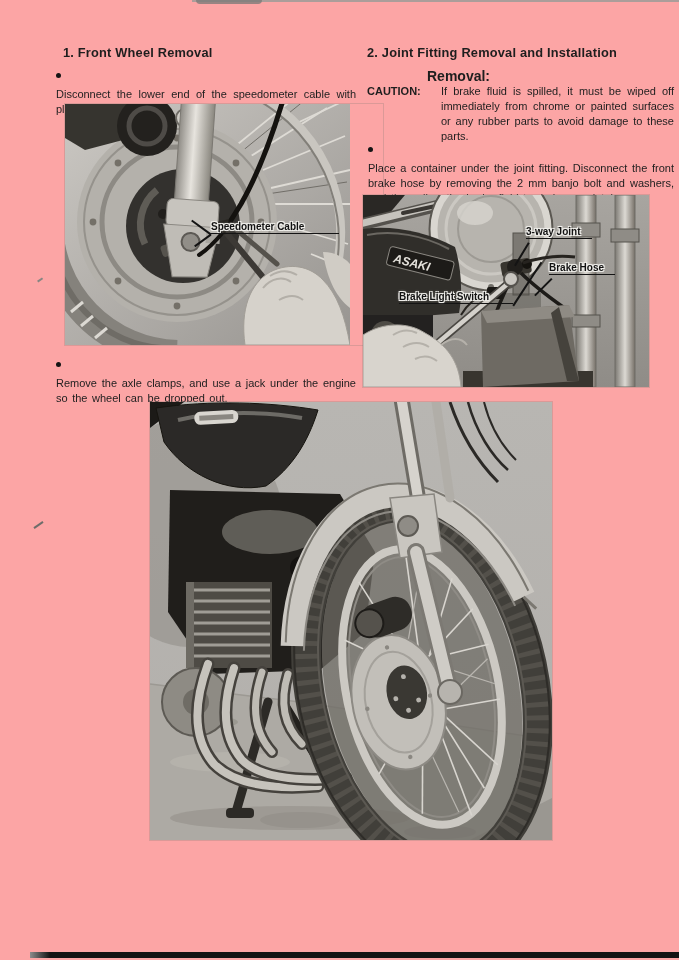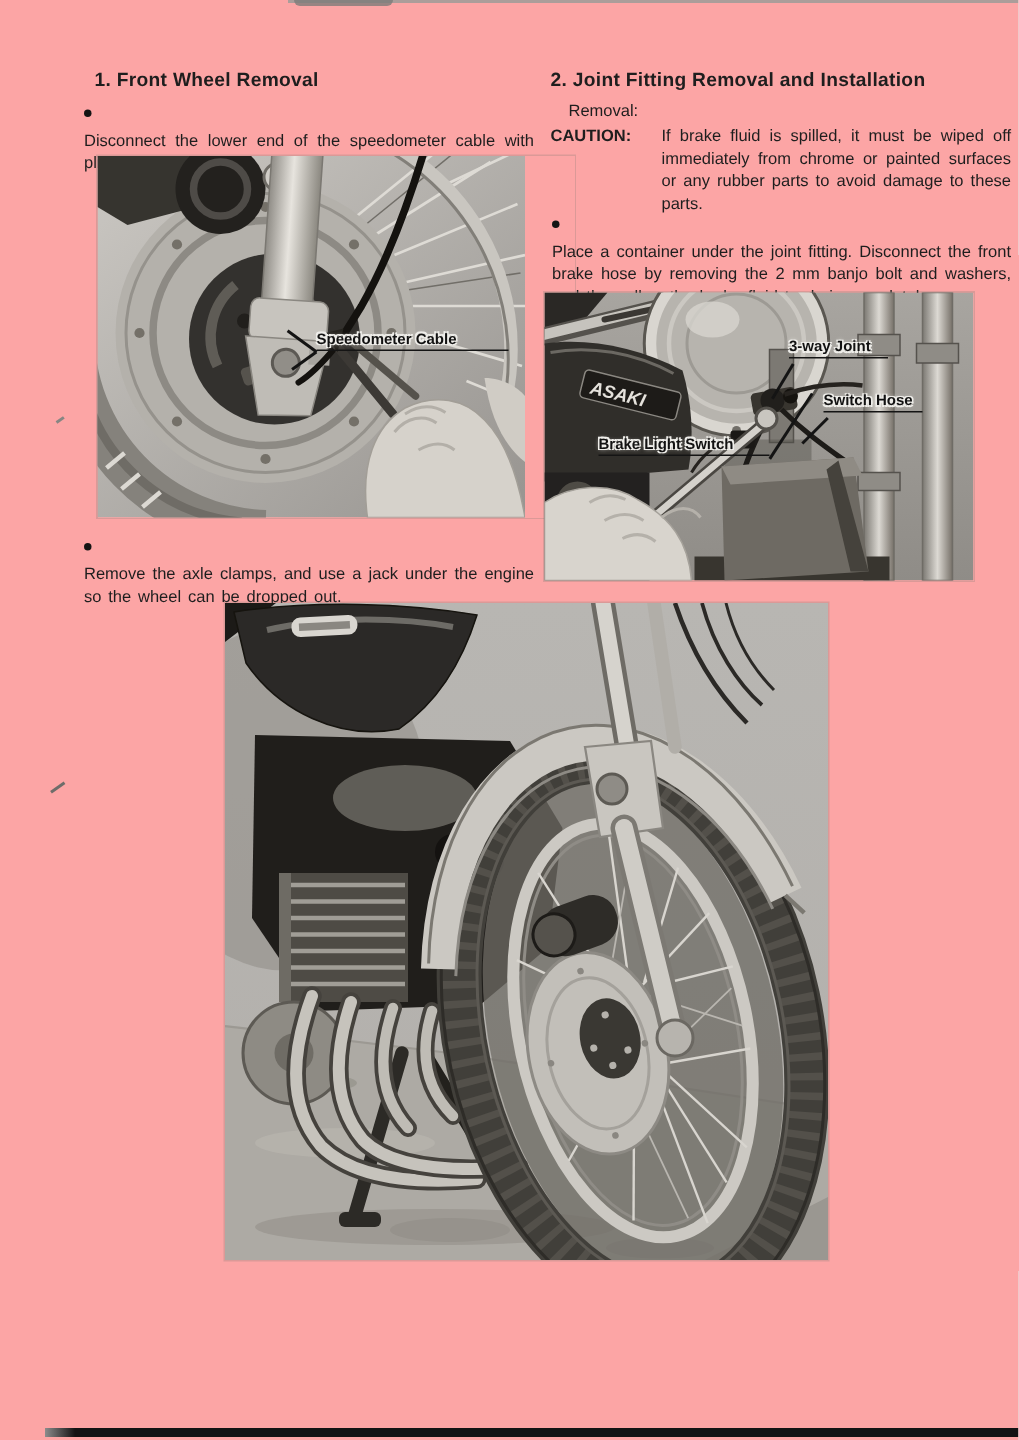--- a/index.html
+++ b/index.html
@@ -4,21 +4,21 @@
 <style>
   html,body{margin:0;padding:0;background:#e7e6e3;}
   .page{
     position:relative;width:679px;height:960px;margin:0 auto;
     background:#fca5a5;overflow:hidden;
     font-family:"Liberation Sans", sans-serif;color:#1e1e1e;
   }
   .heading{position:absolute;font-size:12.8px;font-weight:bold;letter-spacing:.2px;white-space:nowrap;}
   .bullet-item{position:absolute;display:flex;gap:9px;font-size:11px;line-height:15px;text-align:justify;word-spacing:1.5px;flex-direction:column;}
   .bullet-dot{flex:none;width:5px;height:5px;border-radius:50%;background:#141414;margin-top:5px;}
-  .sub-label{position:absolute;font-size:11px;font-weight:normal;}
+  .sub-label{position:absolute;font-size:14px;font-weight:bold;margin-left:48px;}
   .caution-row{position:absolute;display:flex;font-size:11px;line-height:15px;}
   .caution-label{flex:none;width:74px;font-weight:bold;}
   .caution-text{width:233px;text-align:justify;word-spacing:1px;}
   .photo{position:absolute;box-shadow:0 0 0 1px rgba(120,118,112,.25);}
   .photo svg{display:block;}
   .photo-label{
     position:absolute;font-size:10px;font-weight:bold;color:#121212;white-space:nowrap;
     padding-bottom:1px;border-bottom:1.6px solid #141414;
     text-shadow:-1px -1px 0 #efeeea,1px -1px 0 #efeeea,-1px 1px 0 #efeeea,1px 1px 0 #efeeea,0 0 3px #efeeea;
   }
@@ -257,21 +257,21 @@
       <g>
         <rect x="100" y="176" width="130" height="16" fill="#38352f"></rect>
         <polygon points="118,116 206,110 216,186 120,192" fill="#6e6a63"></polygon>
         <polygon points="118,116 206,110 212,122 124,128" fill="#8f8b84"></polygon>
         <polygon points="196,112 216,186 204,186 188,118" fill="#45423c"></polygon>
       </g>
     </svg>
 
     <span class="photo-label" style="left:163px;top:31px;width:66px;">3-way Joint</span>
     <span class="leader" style="left:166px;top:47px;width:27px;transform:rotate(121deg);"></span>
-    <span class="photo-label" style="left:186px;top:67px;width:66px;">Switch Hose</span>
+    <span class="photo-label" style="left:186px;top:67px;width:66px;">Brake Hose</span>
     <span class="leader" style="left:189px;top:83px;width:24px;transform:rotate(135deg);"></span>
     <span class="photo-label" style="left:36px;top:96px;width:114px;">Brake Light Switch</span>
     <span class="leader" style="left:150px;top:110px;width:52px;transform:rotate(-57deg);"></span>
   </div>
 
   <div class="photo" style="left:150px;top:402px;width:402px;height:438px;">
     <svg viewBox="0 0 402 438" width="402" height="438">
       <defs>
         <linearGradient id="p3bg" x1="0" y1="0" x2="0" y2="1">
           <stop offset="0" stop-color="#b8b6b2"></stop>

